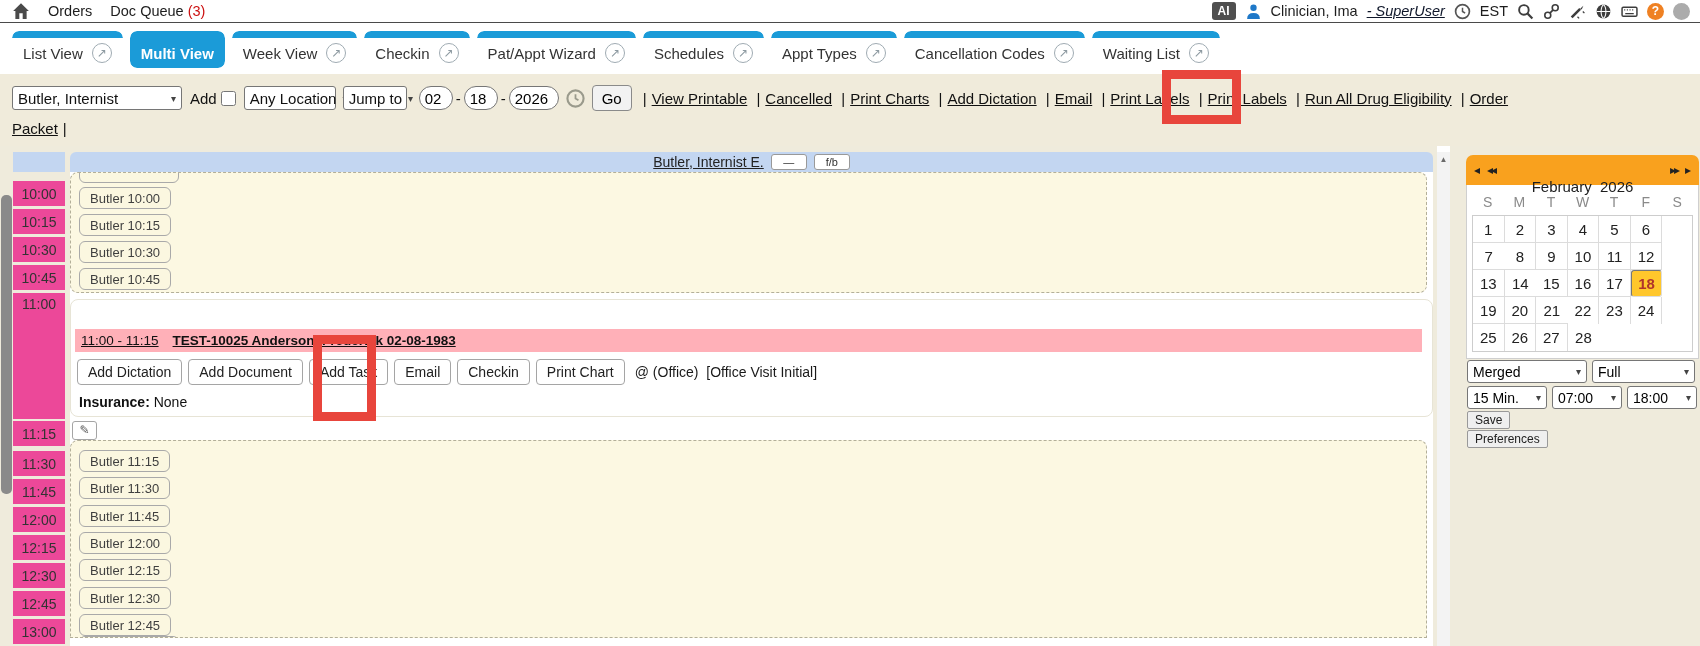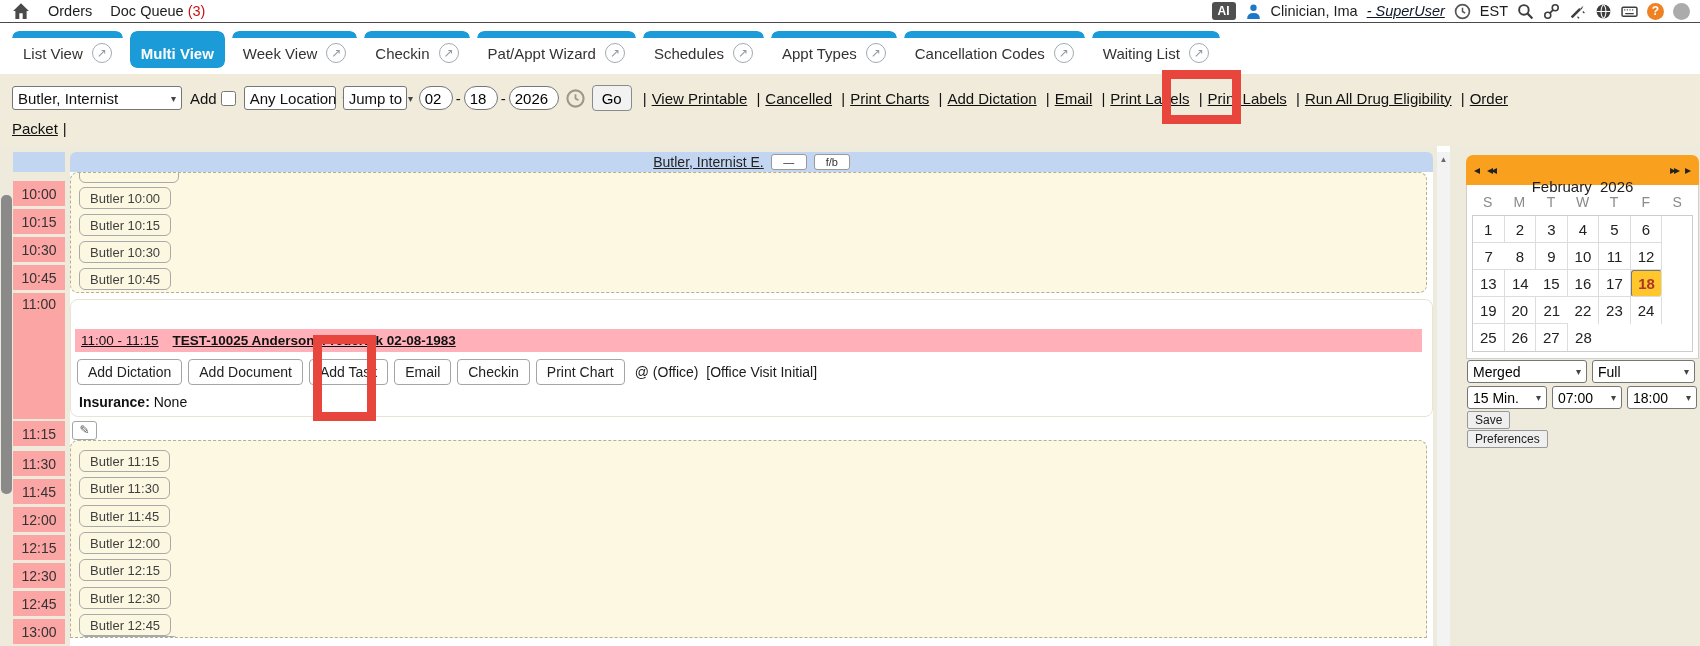--- a/index.html
+++ b/index.html
@@ -56,21 +56,21 @@
   a.tlink { color:#101010; text-decoration:underline; cursor:pointer; }
 
   
   .sched { position:absolute; left:0; top:146px; width:1437px; height:500px; background:#efebdc; overflow:hidden; }
   .corner-cell { position:absolute; left:13px; top:6px; width:52px; height:20px; background:#c3d6f1; }
   .col-header { position:absolute; left:70px; top:6px; width:1363px; height:20px; background:#c3d6f1;
                 border-radius:6px 6px 0 0; display:flex; align-items:center; justify-content:center; gap:7px; }
   .col-header a { font-size:14px; color:#222; text-decoration:underline; }
   .mini-btn { height:16px; min-width:36px; background:#fff; border:1px solid #999; border-radius:3px;
               font-size:11px; color:#333; line-height:13px; font-family:"Liberation Sans",sans-serif; padding:0 6px; }
-  .tcell { position:absolute; left:13px; width:52px; height:25px; background:#fca5a5; font-size:14px; color:#333;
+  .tcell { position:absolute; left:13px; width:52px; height:25px; background:#ec4899; font-size:14px; color:#333;
            display:flex; align-items:center; justify-content:center; }
   .tcell.tall { height:126px; align-items:flex-start; padding-top:3px; }
   .main-col { position:absolute; left:70px; top:26px; width:1363px; height:474px; background:#fff; }
   .dashed-zone { position:absolute; left:0; width:1357px; background:#fcf8e2; border:1px dashed #b3af99;
                  border-radius:8px; overflow:hidden; }
   .zone1 { top:0; height:121px; }
   .zone2 { top:268px; height:198px; border-radius:8px 8px 0 0; }
   .slot { position:absolute; left:8px; height:22px; padding:0 10px; font-size:13px; color:#3f3f3f;
           background:#fbf7e0; border:1px solid #a9a9a9; border-radius:6px; font-family:"Liberation Sans",sans-serif; }
   .slot.partial { width:100px; }

